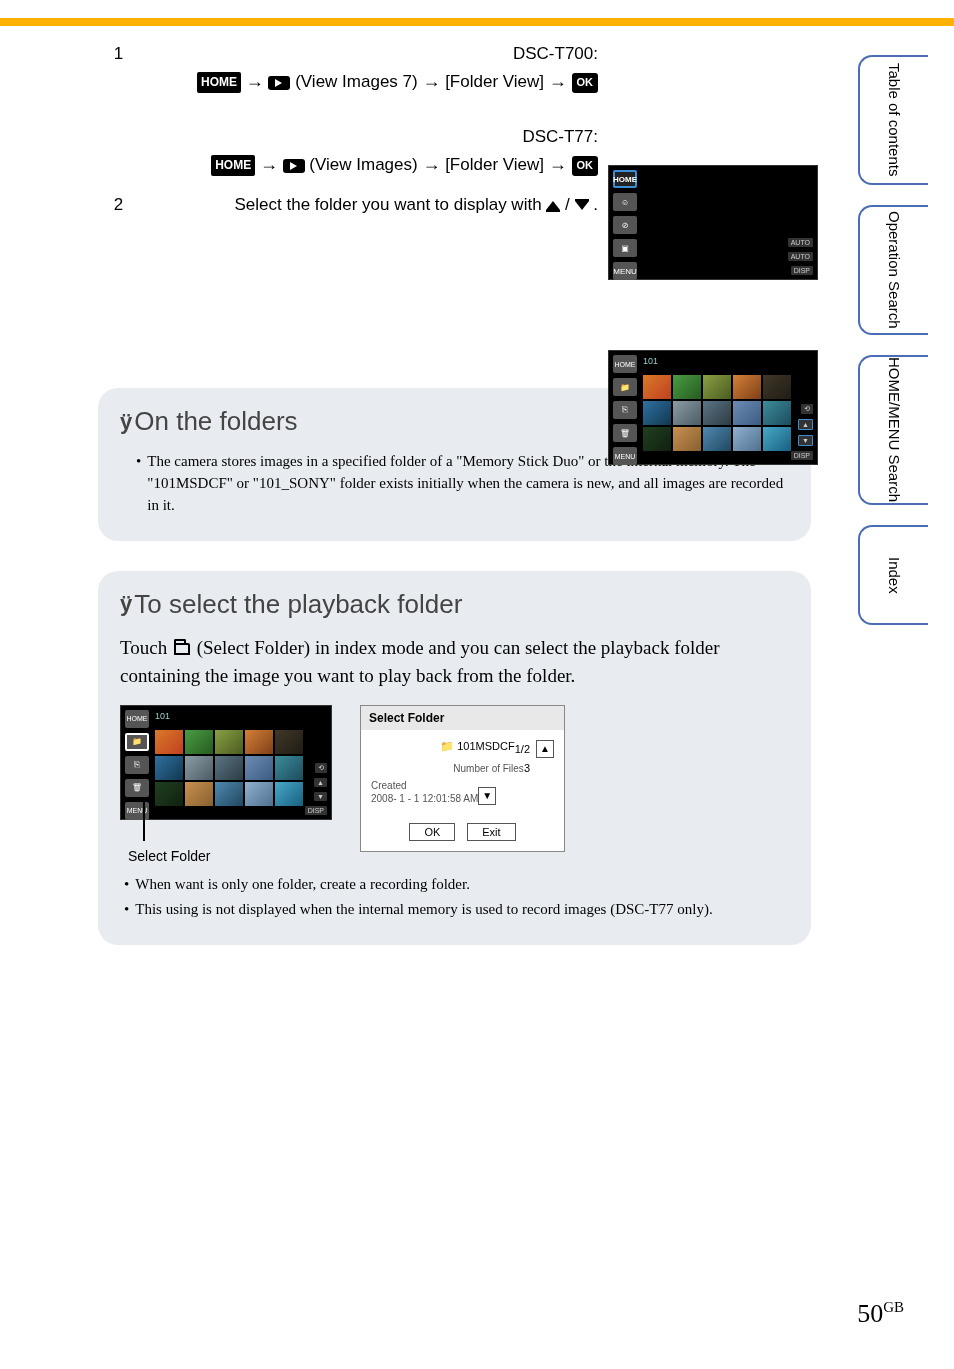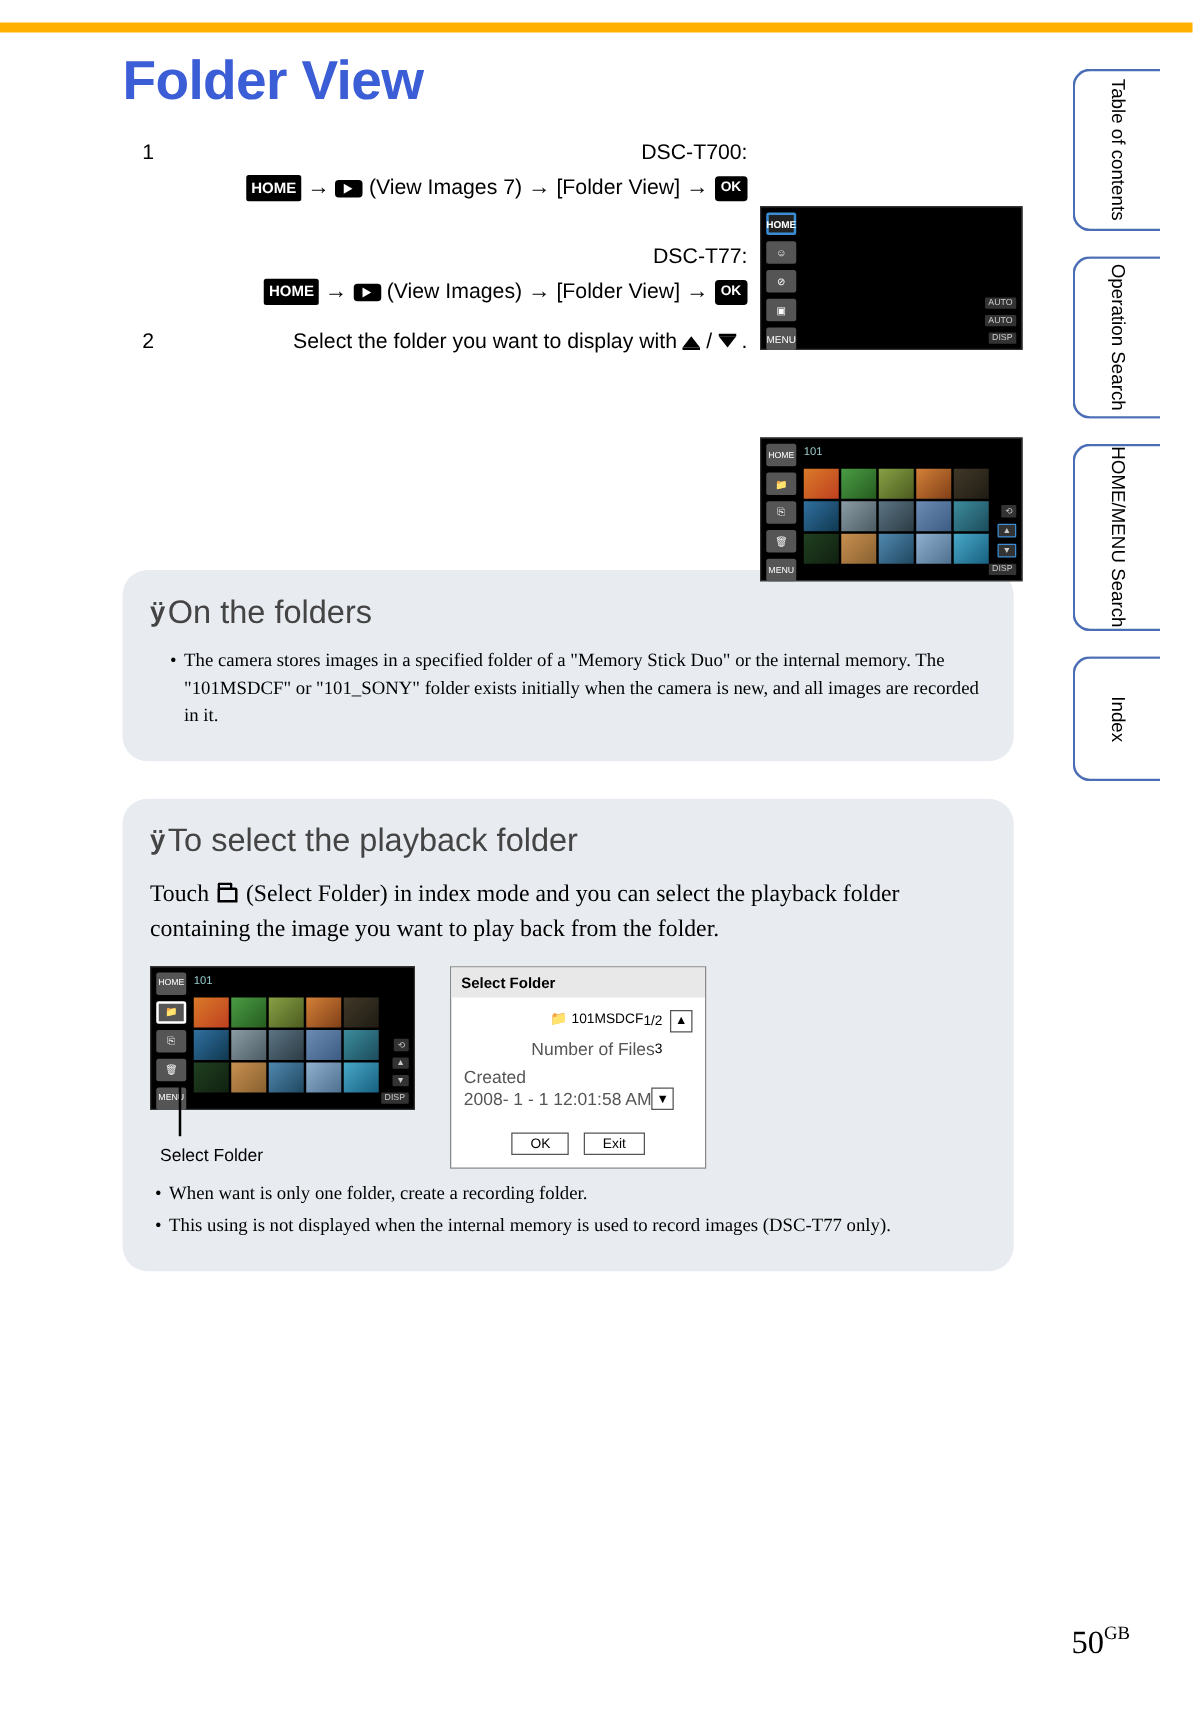--- a/index.html
+++ b/index.html
@@ -201,21 +201,21 @@
   }
   .caption {
     font-family: Arial, sans-serif; font-size: 14px; margin-top: 28px; margin-left: 8px;
   }
   .dialog {
     width: 205px; border:1px solid #888; background:#fff; font-family: Arial, sans-serif; font-size: 11px;
   }
   .dialog-title { background:#e8e8e8; padding:5px 8px; font-weight:bold; font-size:12px; }
   .dialog-body { padding: 10px 10px 6px 10px; position:relative; }
   .dialog-row { display:flex; justify-content:flex-end; margin-bottom:4px; }
-  .dialog-small { color:#555; font-size:14px; line-height:1.3; }
+  .dialog-small { color:#555; font-size:10px; line-height:1.3; }
   .sq-btn { width:18px; height:18px; border:1px solid #555; background:#fff; display:inline-flex; align-items:center; justify-content:center; font-size:10px; }
   .dialog-btns { display:flex; justify-content:center; gap:12px; padding:8px 0 10px 0; }
   .d-btn { border:1px solid #555; padding:2px 14px; font-size:11px; background:#fff; }
   .side-tabs {
     position: absolute;
     right: 26px;
     top: 55px;
     display: flex;
     flex-direction: column;
     gap: 20px;
@@ -245,21 +245,20 @@
   }
   .footer .gb { font-size: 15px; vertical-align: top; }
 </style>
 </head>
 <body>
 
 <div class="top-bar"></div>
 
 <div class="content">
 
-  <h1>Folder View</h1>
 
 
   <div class="steps">
 
     <div class="step-row">
       <span class="step-num">1</span>
       <span class="step-body">
         <span>DSC-T700:</span><br>
         <span class="home-label">HOME</span>
         <span class="arrow">→</span>

